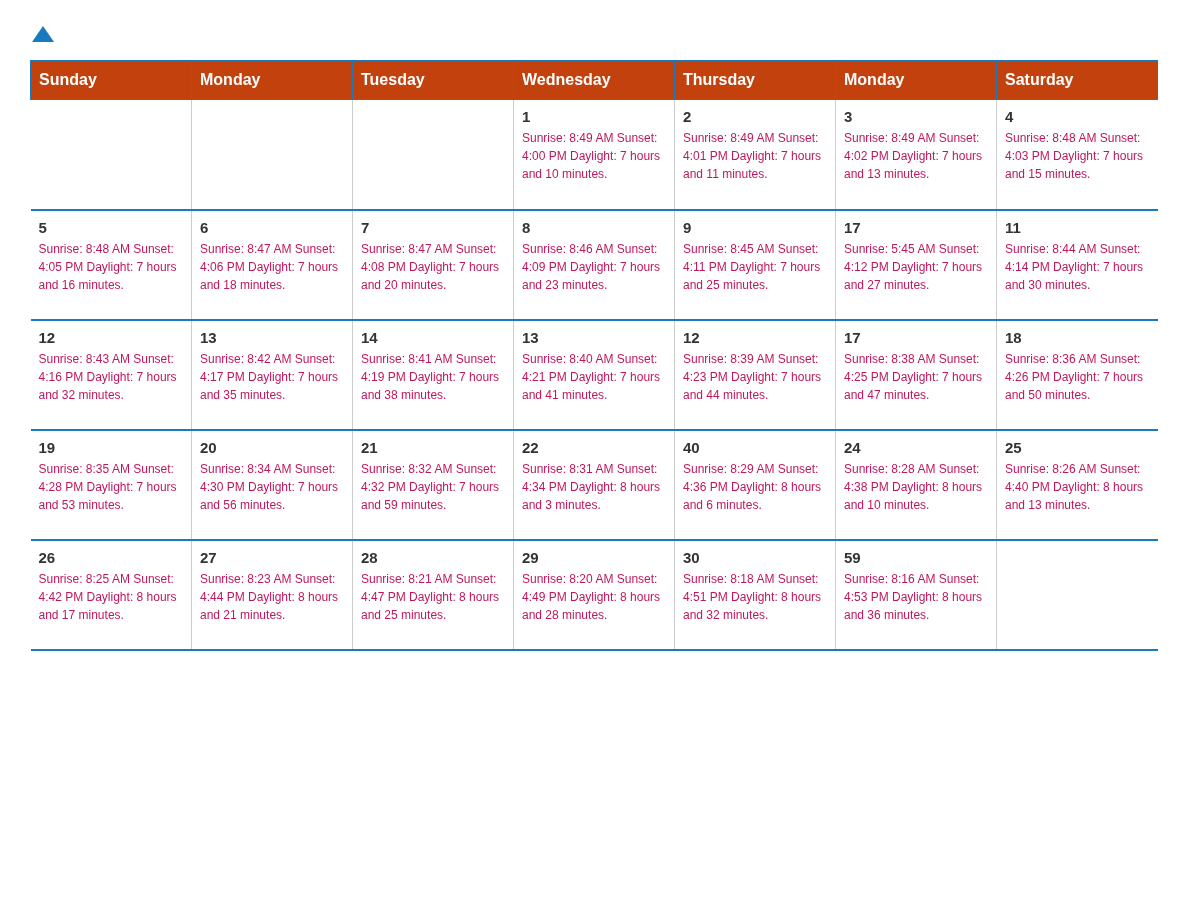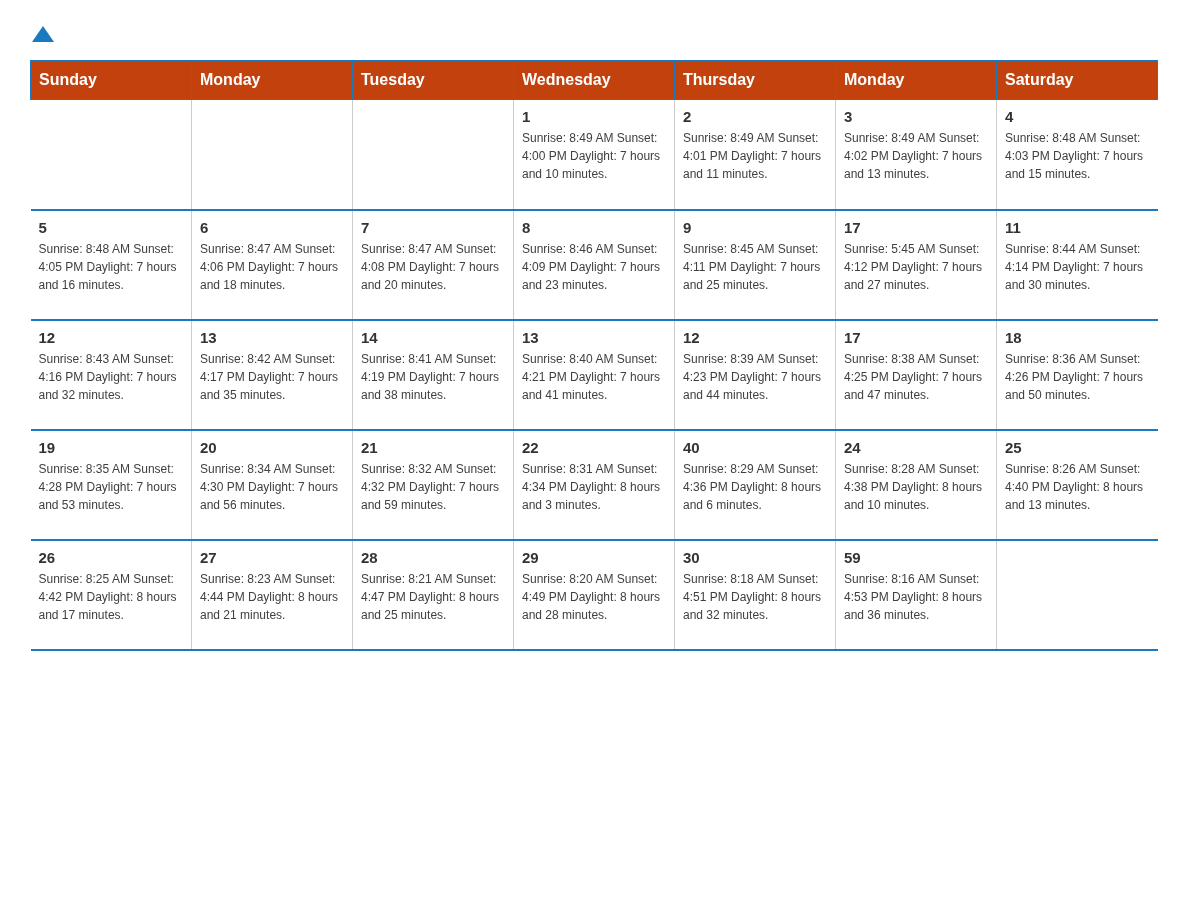--- a/index.html
+++ b/index.html
@@ -77,21 +77,21 @@
     }
     .day-number {
       font-size: 15px;
       font-weight: bold;
       color: #333;
       display: block;
       margin-bottom: 4px;
     }
     .day-info {
       font-size: 12px;
-      color: #404040;
+      color: #be185d;
       line-height: 1.5;
     }
   </style>
 </head>
 <body>
 
 <div class="header">
   <div class="logo">
     <div style="display:flex; flex-direction:column; align-items:flex-end;">
       <div style="display:flex; align-items:center;">

